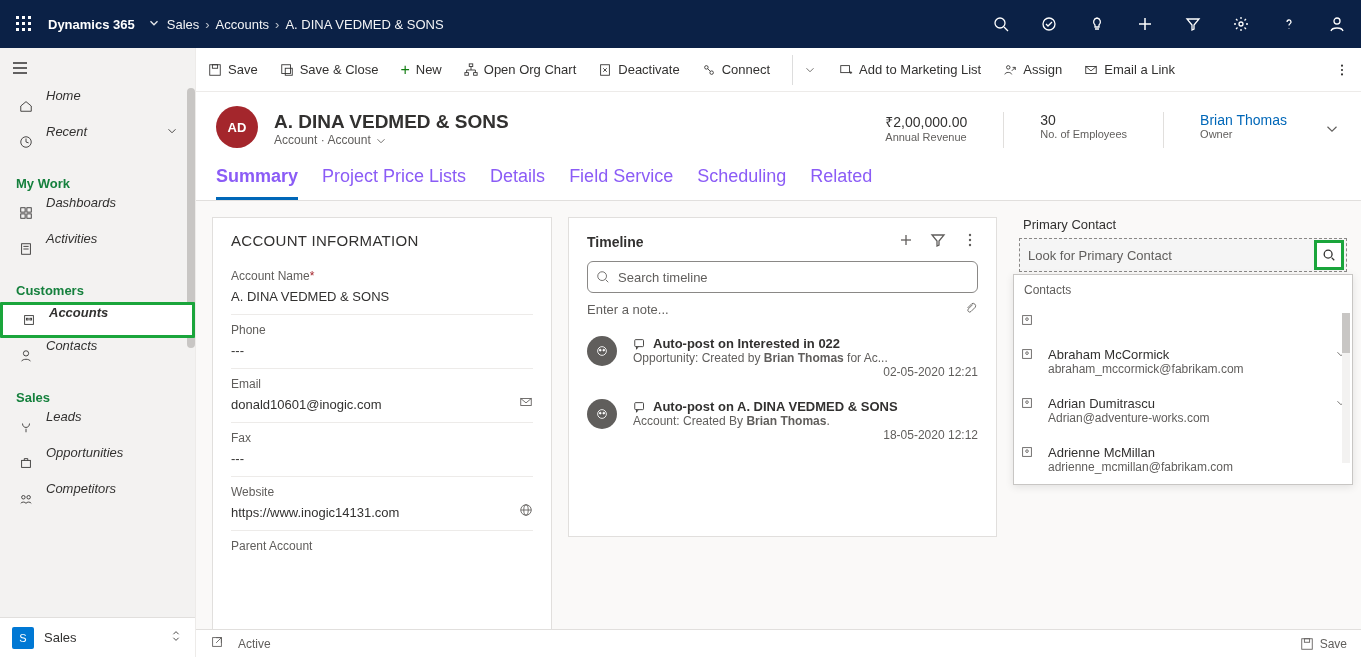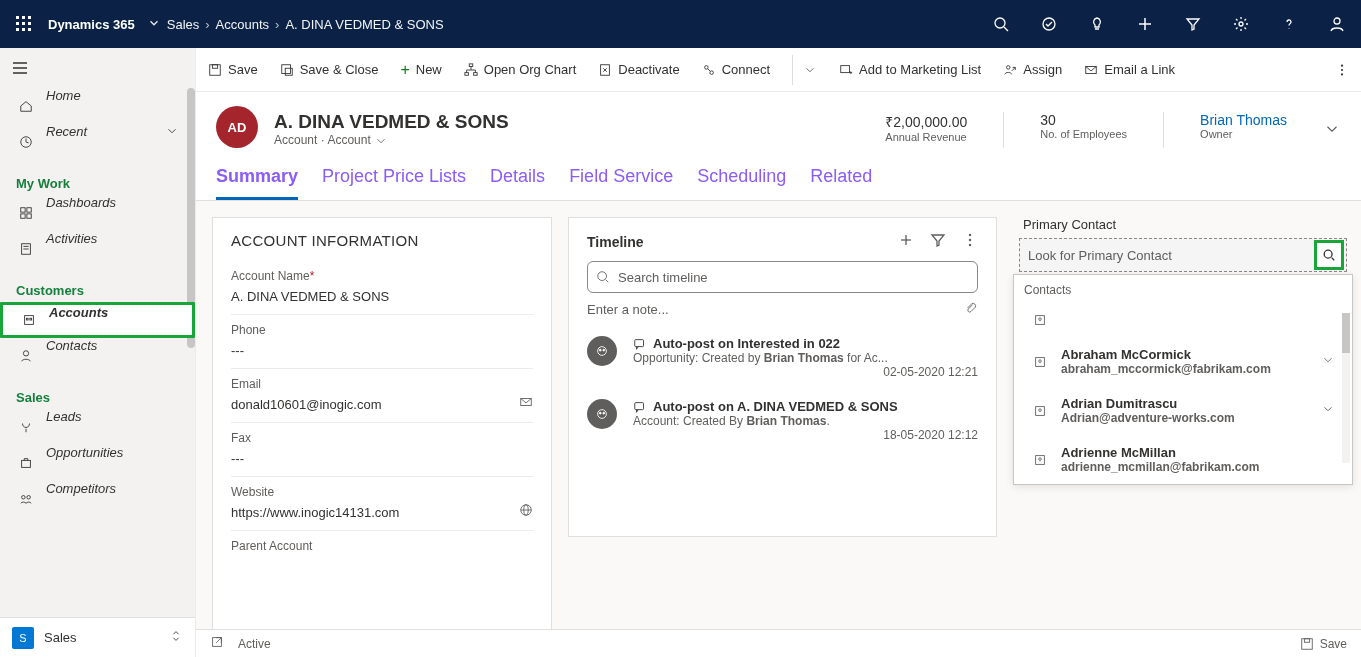--- a/index.html
+++ b/index.html
@@ -72,21 +72,21 @@
   .tl-title { font-weight:600;}
   .tl-sub { color:#605e5c; font-size:12px;}
   .tl-date { color:#605e5c; text-align:right; font-size:12px;}
 
   .right-col { width:340px; display:flex; flex-direction:column; }
   .pc-label { font-size:13px; margin-bottom:6px; padding-left:10px;}
   .pc-input { position:relative; border:1px dashed #8a8886; background:#f5f5f5; height:34px; display:flex; align-items:center; padding:0 8px; margin:0 6px;}
   .pc-search-btn { position:absolute; right:2px; top:1px; width:30px; height:30px; border:3px solid #1aa53b; display:flex; align-items:center; justify-content:center; background:#fff;}
   .dropdown { border:1px solid #c8c6c4; background:#fff; margin-top:2px; box-shadow:0 2px 8px rgba(0,0,0,.1); position:relative;}
   .dd-head { font-size:12px; color:#605e5c; padding:8px 10px 6px;}
-  .dd-item { display:flex; align-items:center; gap:12px; padding:10px 17px; cursor:pointer;font-weight:bold;}
+  .dd-item { display:flex; gap:12px; padding:10px 4px; cursor:pointer;}
   .dd-icon { width:18px; display:flex; justify-content:center; color:#605e5c;}
   .dd-name { font-size:13px;}
   .dd-email { font-size:12px; color:#605e5c;}
   .dd-chev { margin-left:auto; color:#605e5c;}
   .dd-footer { display:flex; justify-content:space-between; align-items:center; padding:10px 8px; border-top:1px solid #edebe9;}
   .dd-new { color:#0067b8; display:flex; align-items:center; gap:8px; cursor:pointer; padding:4px 8px;}
   .dd-change { color:#0067b8; display:flex; gap:8px; align-items:center; border:3px solid #1aa53b; padding:6px 10px; cursor:pointer;}
   .dd-scroll-track{ position:absolute; right:2px; top:38px; width:8px; height:150px; background:#f3f2f1;}
   .dd-scroll-thumb{ position:absolute; right:2px; top:38px; width:8px; height:40px; background:#c8c6c4;}
 

